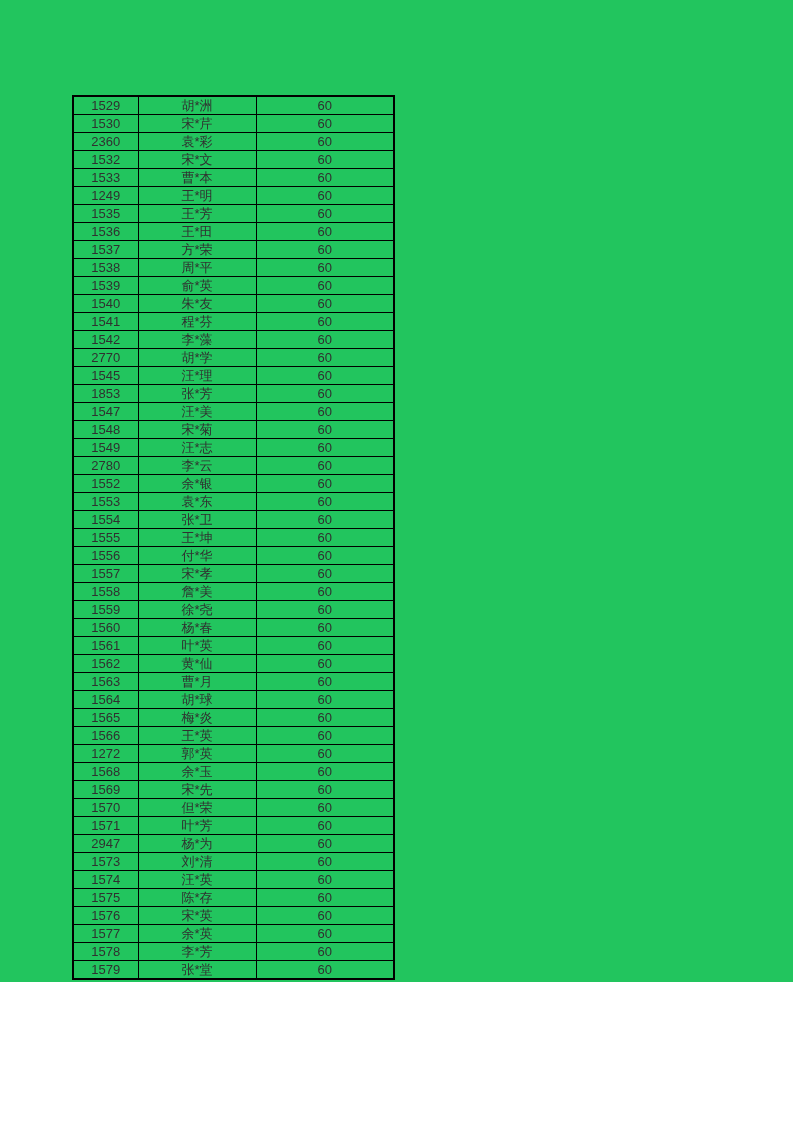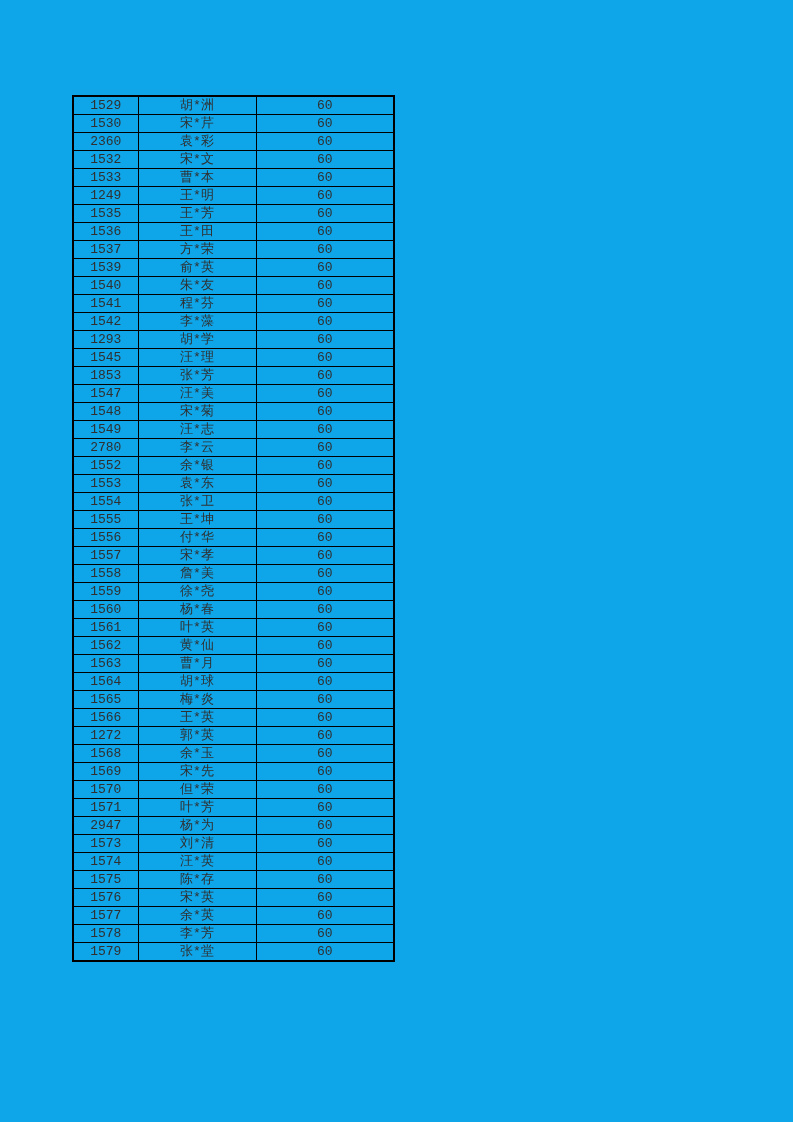--- a/index.html
+++ b/index.html
@@ -3,24 +3,24 @@
 <meta charset="utf-8">
 <style>
   html, body {
     margin: 0;
     padding: 0;
     background: #ffffff;
   }
   .page {
     position: relative;
     width: 793px;
-    height: 1122px;
-    background: #0ea5e9;
+    height: 982px;
+    background: #22c55e;
     overflow: hidden;
-    font-family: Liberation Mono, monospace;
+    font-family: Liberation Sans, sans-serif;
   }
   table.score-table {
     position: absolute;
     left: 72px;
     top: 95px;
     border-collapse: collapse;
     table-layout: fixed;
     border: 2px solid #000000;
   }
   table.score-table col.c1 { width: 65px; }
@@ -89,41 +89,46 @@
           <td>1536</td>
           <td>王*田</td>
           <td>60</td>
         </tr>
         <tr>
           <td>1537</td>
           <td>方*荣</td>
           <td>60</td>
         </tr>
         <tr>
+          <td>1538</td>
+          <td>周*平</td>
+          <td>60</td>
+        </tr>
+        <tr>
           <td>1539</td>
           <td>俞*英</td>
           <td>60</td>
         </tr>
         <tr>
           <td>1540</td>
           <td>朱*友</td>
           <td>60</td>
         </tr>
         <tr>
           <td>1541</td>
           <td>程*芬</td>
           <td>60</td>
         </tr>
         <tr>
           <td>1542</td>
           <td>李*藻</td>
           <td>60</td>
         </tr>
         <tr>
-          <td>1293</td>
+          <td>2770</td>
           <td>胡*学</td>
           <td>60</td>
         </tr>
         <tr>
           <td>1545</td>
           <td>汪*理</td>
           <td>60</td>
         </tr>
         <tr>
           <td>1853</td>

